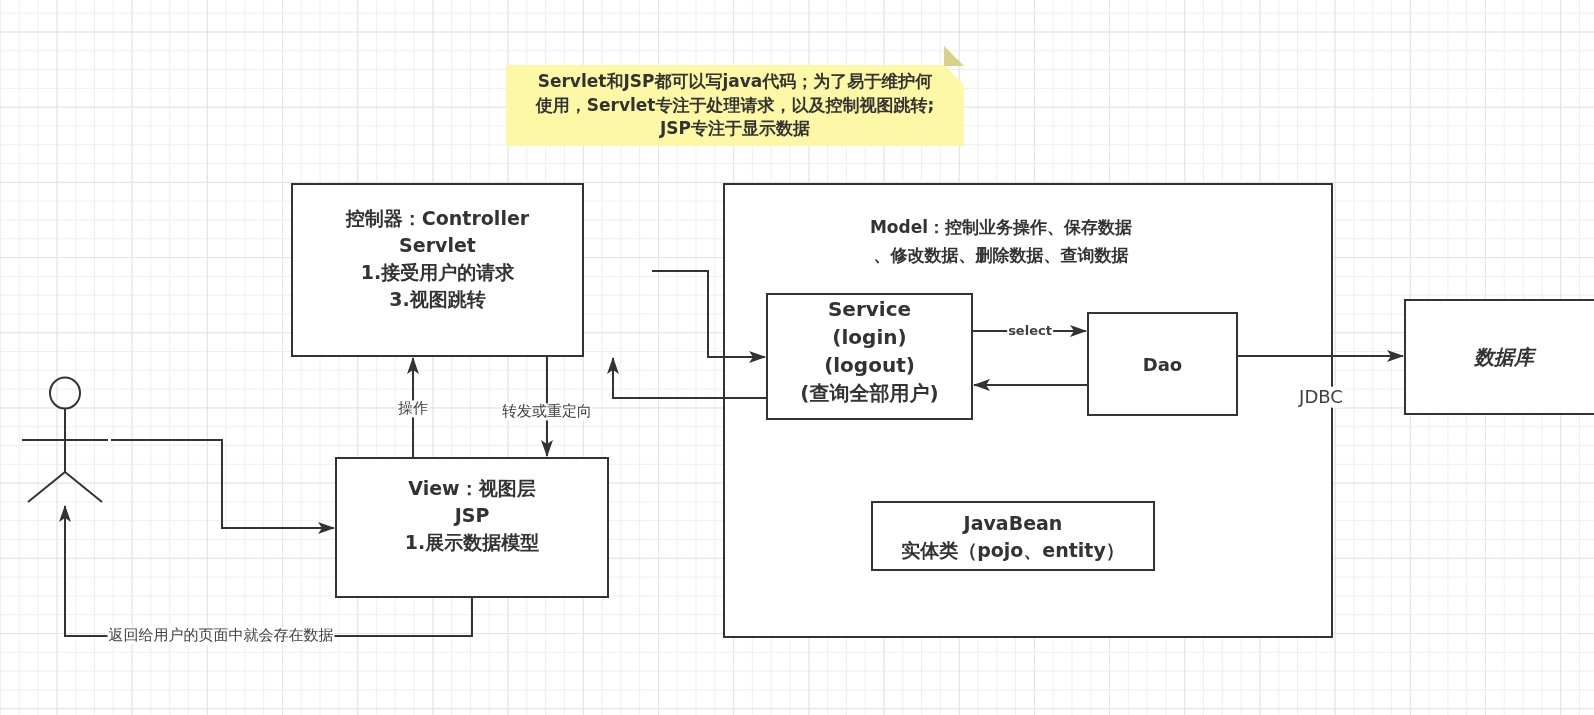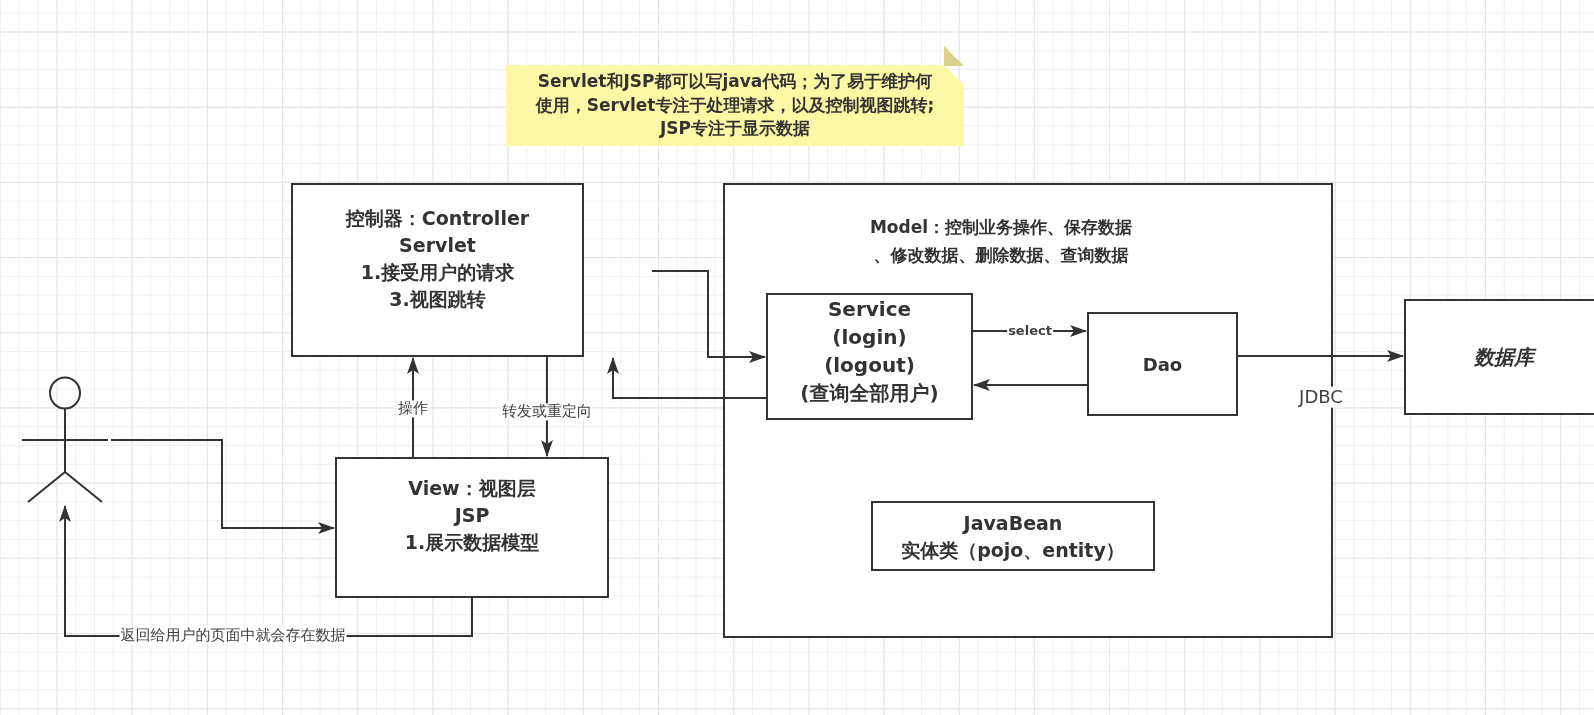--- a/index.html
+++ b/index.html
@@ -135,13 +135,13 @@
     <path d="M1087,385 H974" marker-end="url(#arrow)"></path>
     <path d="M1238,356 H1403" marker-end="url(#arrow)"></path>
     <path d="M472,598 V636 H65 V506" marker-end="url(#arrow)"></path>
   </g>
 </svg>
 
 <div class="edge-label" style="left:413px; top:409px; font-size:15px;">操作</div>
 <div class="edge-label" style="left:547px; top:412px; font-size:15px;">转发或重定向</div>
 <div class="edge-label" style="left:1030px; top:331px; font-size:13px; font-weight:bold;">select</div>
 <div class="edge-label" style="left:1321px; top:356px; font-size:18px; font-weight:normal;margin-top:41px;">JDBC</div>
-<div class="edge-label" style="left:221px; top:636px; font-size:15px;margin-left:12px;">返回给用户的页面中就会存在数据</div>
+<div class="edge-label" style="left:221px; top:636px; font-size:15px;">返回给用户的页面中就会存在数据</div>
 
 </body></html>

